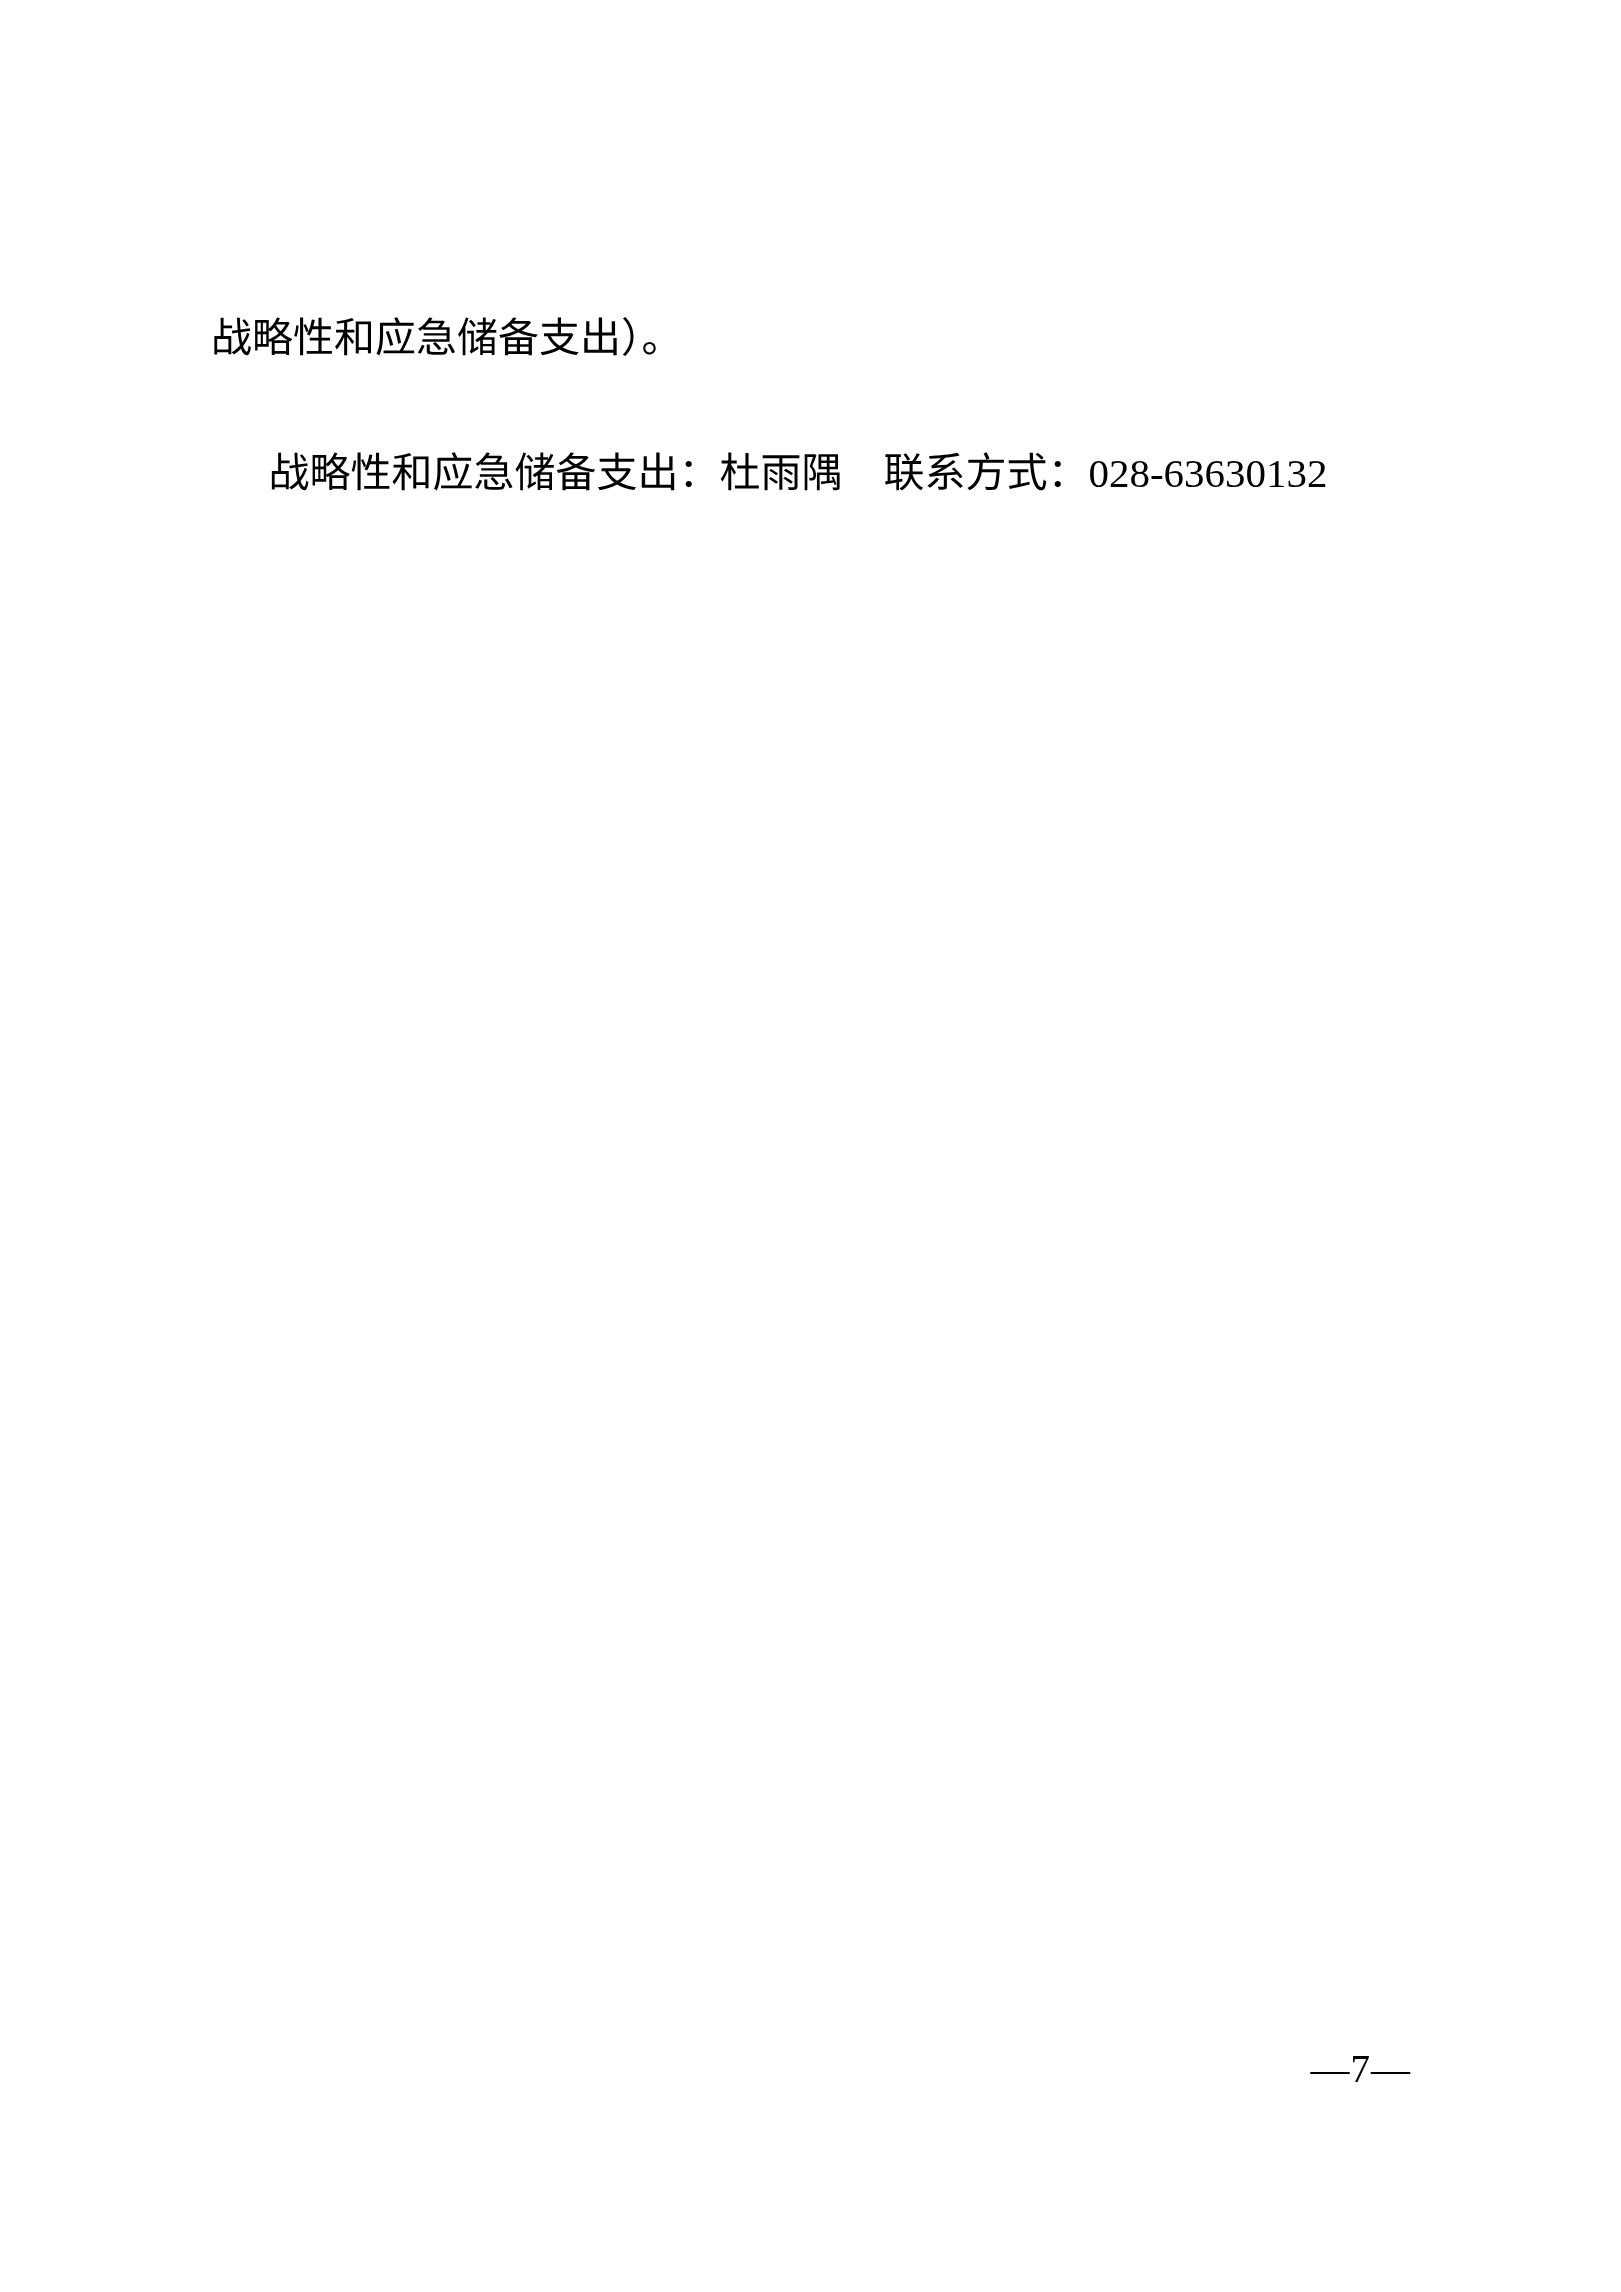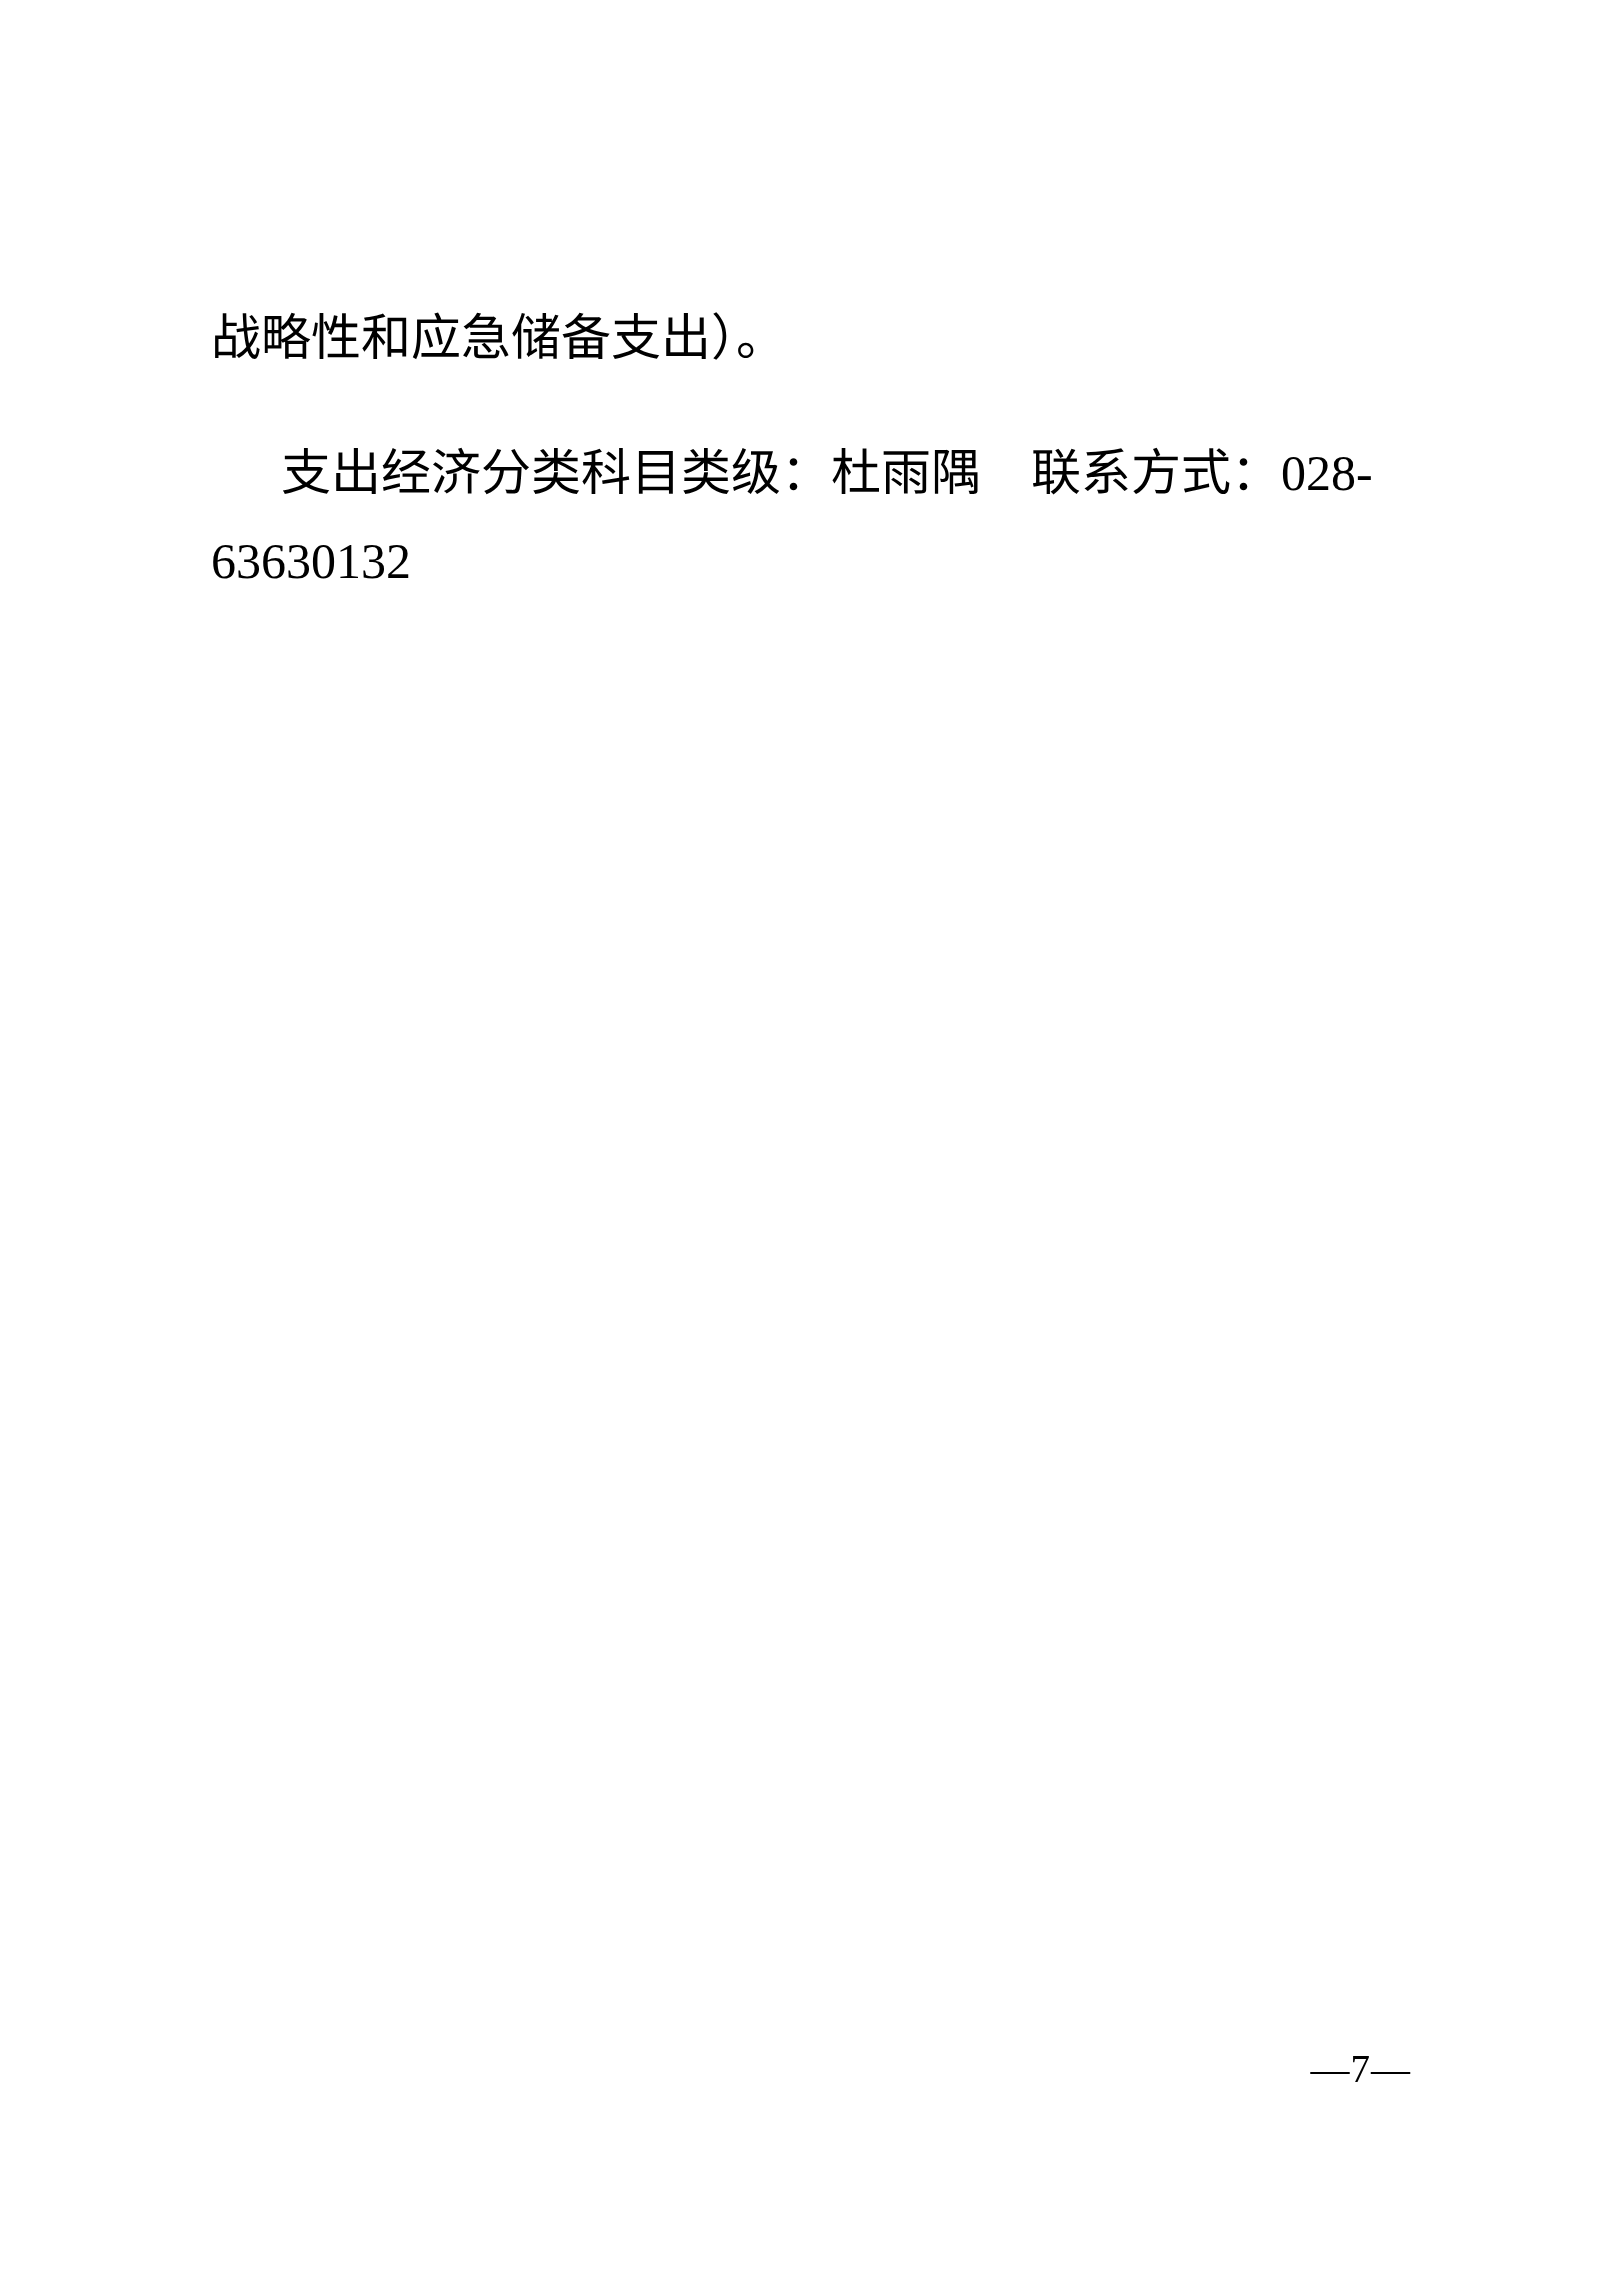--- a/index.html
+++ b/index.html
@@ -14,21 +14,21 @@
     background: #ffffff;
     color: #000000;
     font-family: "Liberation Serif", "DejaVu Serif", serif;
     overflow: hidden;
   }
   .content {
     position: absolute;
     left: 211px;
     top: 294px;
     width: 1200px;
-    font-size: 50px;
+    font-size: 41px;
     line-height: 88px;
     text-align: justify;
     text-justify: inter-character;
     word-break: normal;
   }
   .content p {
     margin: 0;
     padding: 0;
   }
   .para-indent {
@@ -65,21 +65,21 @@
 
   <div class="content">
 
     <p>
       <span class="body-run">战略性和应急储备支出）。</span>
     </p>
 
 
 
     <p class="contact-line">
-      <span class="body-run">支出经济分类科目类级：</span><span class="body-run contact-name">杜雨隅</span><span class="body-run">联系方式：</span><span class="body-run">028-63630132</span>
+      <span class="body-run">战略性和应急储备支出：</span><span class="body-run contact-name">杜雨隅</span><span class="body-run">联系方式：</span><span class="body-run">028-63630132</span>
     </p>
 
   </div>
 
   <div class="page-number">—7—</div>
 
 </div>
 
 
 </body></html>

